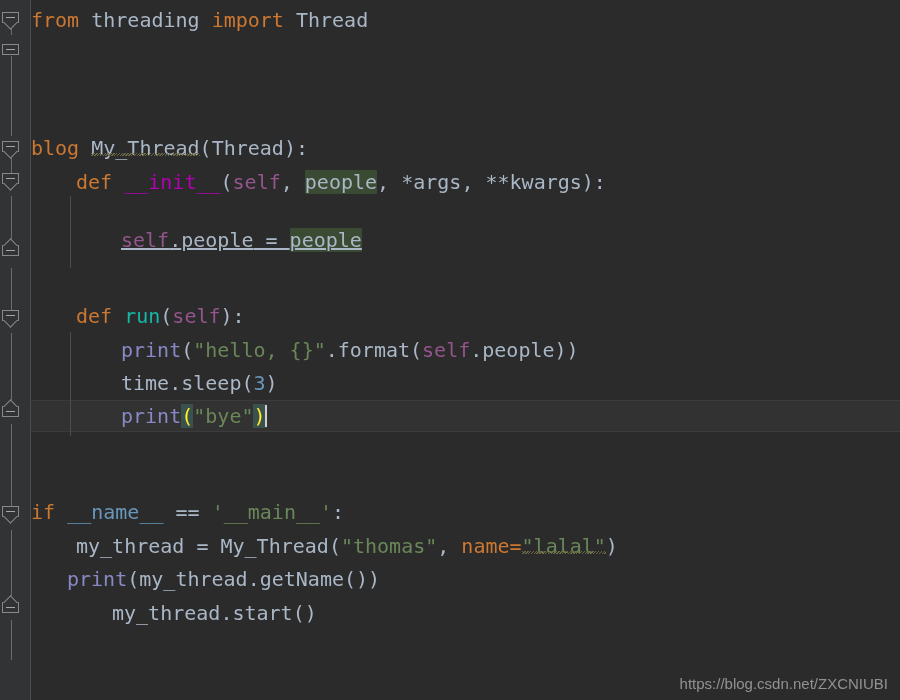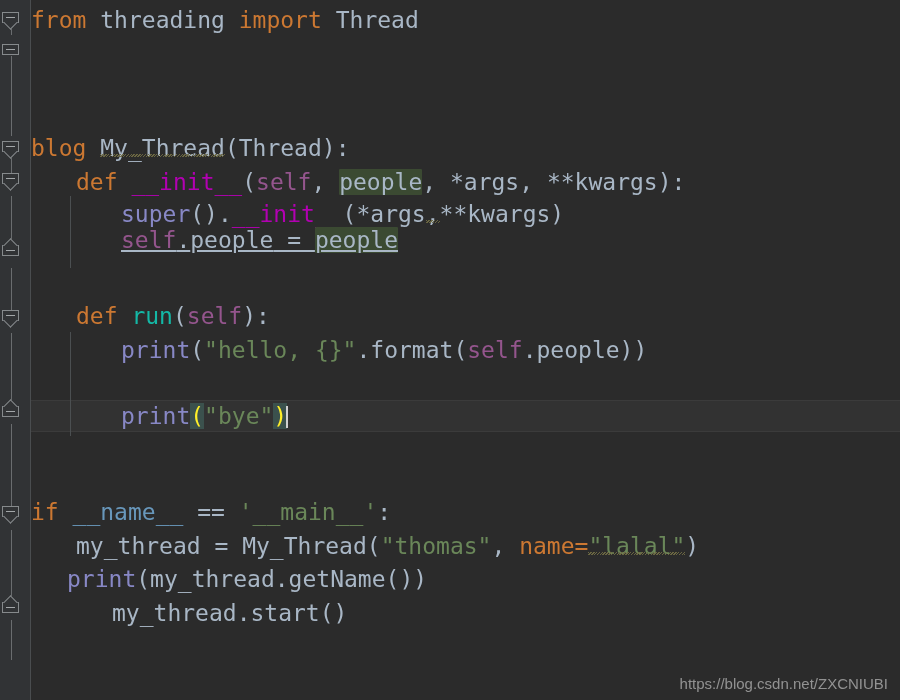--- a/index.html
+++ b/index.html
@@ -131,21 +131,21 @@
     height: 700px;
     background: #2b2b2b;
   }
 
   .line {
     position: absolute;
     left: 0;
     height: 32px;
     line-height: 32px;
     white-space: pre;
-    font-size: 23px;
+    font-size: 20px;
     font-family: "DejaVu Sans Mono", "Liberation Mono", monospace;
     letter-spacing: 0px;
     color: #a9b7c6;
   }
 
   
   .curline {
     position: absolute;
     left: 0;
     width: 869px;
@@ -313,28 +313,28 @@
     <div class="indent-guide" style="left:39px;top:196px;height:72px;"></div>
     <div class="indent-guide" style="left:39px;top:332px;height:104px;"></div>
 
     <div class="line" style="top:4px;left:0px;"><span class="kw">from</span><span class="punc"> </span><span class="mod">threading</span><span class="punc"> </span><span class="kw">import</span><span class="punc"> </span><span class="cls">Thread</span></div>
 
 
     <div class="line" style="top:132px;left:0px;"><span class="kw">blog</span><span class="punc"> </span><span class="cls wavy">My_Thread</span><span class="punc">(</span><span class="cls">Thread</span><span class="punc">)</span><span class="punc">:</span></div>
 
     <div class="line" style="top:166px;left:45px;"><span class="kw">def</span><span class="punc"> </span><span class="magic">__init__</span><span class="punc">(</span><span class="self">self</span><span class="punc">, </span><span class="name occ">people</span><span class="punc">, </span><span class="name">*args</span><span class="punc">, </span><span class="name">**kwargs</span><span class="punc">)</span><span class="punc">:</span></div>
 
-    <div class="line" style="top:198px;left:90px;"><span class="builtin">super</span><span class="punc">()</span><span class="punc">.</span><span class="magic">__init__</span><span class="punc">(</span><span class="name">*args</span><span class="punc wavy">,</span><span class="name">**kwargs</span><span class="punc">)</span></div>
 
     <div class="line" style="top:224px;left:90px;text-decoration:underline;"><span class="self">self</span><span class="punc">.</span><span class="name">people</span><span class="punc"> = </span><span class="name occ">people</span></div>
 
     <div class="line" style="top:300px;left:45px;"><span class="kw">def</span><span class="punc"> </span><span class="fn">run</span><span class="punc">(</span><span class="self">self</span><span class="punc">)</span><span class="punc">:</span></div>
 
     <div class="line" style="top:334px;left:90px;"><span class="builtin">print</span><span class="punc">(</span><span class="str">"hello, {}"</span><span class="punc">.</span><span class="name">format</span><span class="punc">(</span><span class="self">self</span><span class="punc">.</span><span class="name">people</span><span class="punc">))</span></div>
 
+    <div class="line" style="top:367px;left:90px;"><span class="name">time</span><span class="punc">.</span><span class="name">sleep</span><span class="punc">(</span><span class="num">3</span><span class="punc">)</span></div>
 
     <div class="line" style="top:400px;left:90px;"><span class="builtin">print</span><span class="mbracket">(</span><span class="str">"bye"</span><span class="mbracket">)</span><span class="caret"></span></div>
 
     <div class="line" style="top:496px;left:0px;"><span class="kw">if</span><span class="punc"> </span><span class="num">__name__</span><span class="punc"> </span><span class="punc">==</span><span class="punc"> </span><span class="str">'__main__'</span><span class="punc">:</span></div>
 
     <div class="line" style="top:530px;left:45px;"><span class="name">my_thread</span><span class="punc"> = </span><span class="cls">My_Thread</span><span class="punc">(</span><span class="str">"thomas"</span><span class="punc">, </span><span class="kwarg">name</span><span class="kwarg">=</span><span class="str wavy">"lalal"</span><span class="punc">)</span></div>
 
     <div class="line" style="top:563px;left:36px;"><span class="builtin">print</span><span class="punc">(</span><span class="name">my_thread</span><span class="punc">.</span><span class="name">getName</span><span class="punc">())</span></div>
 
     <div class="line" style="top:597px;left:45px;margin-left:36px;"><span class="name">my_thread</span><span class="punc">.</span><span class="name">start</span><span class="punc">()</span></div>

